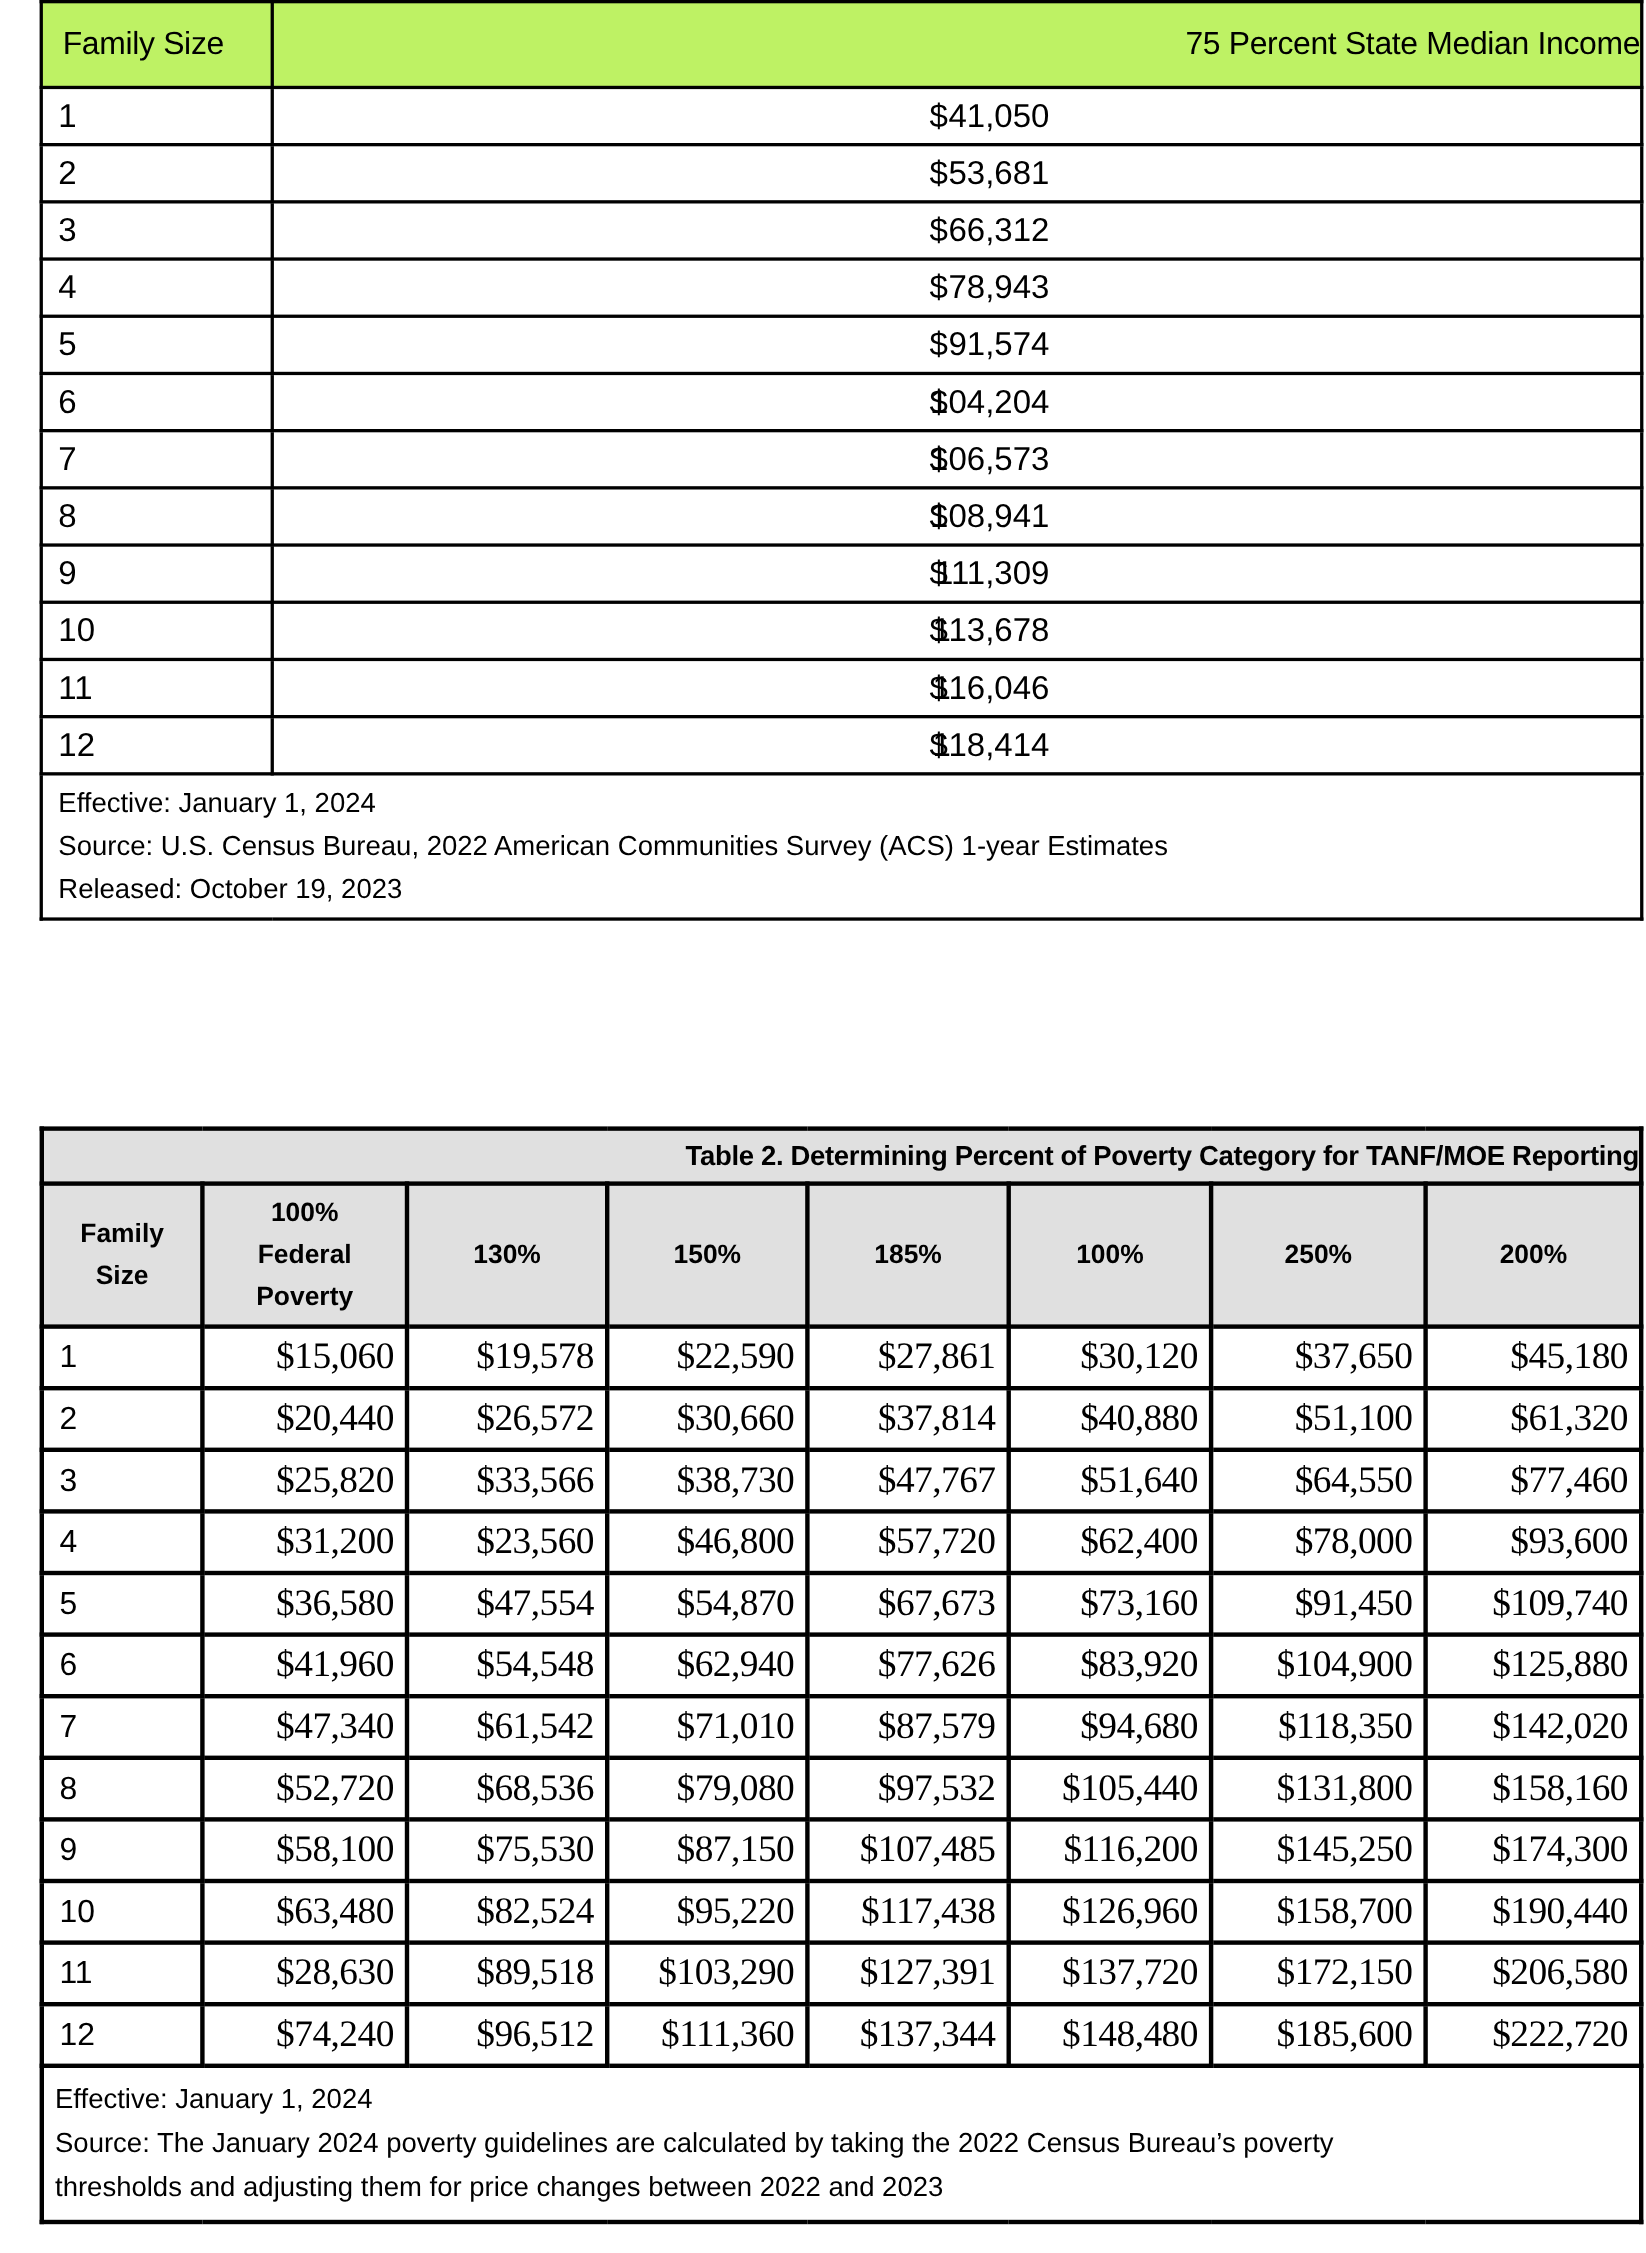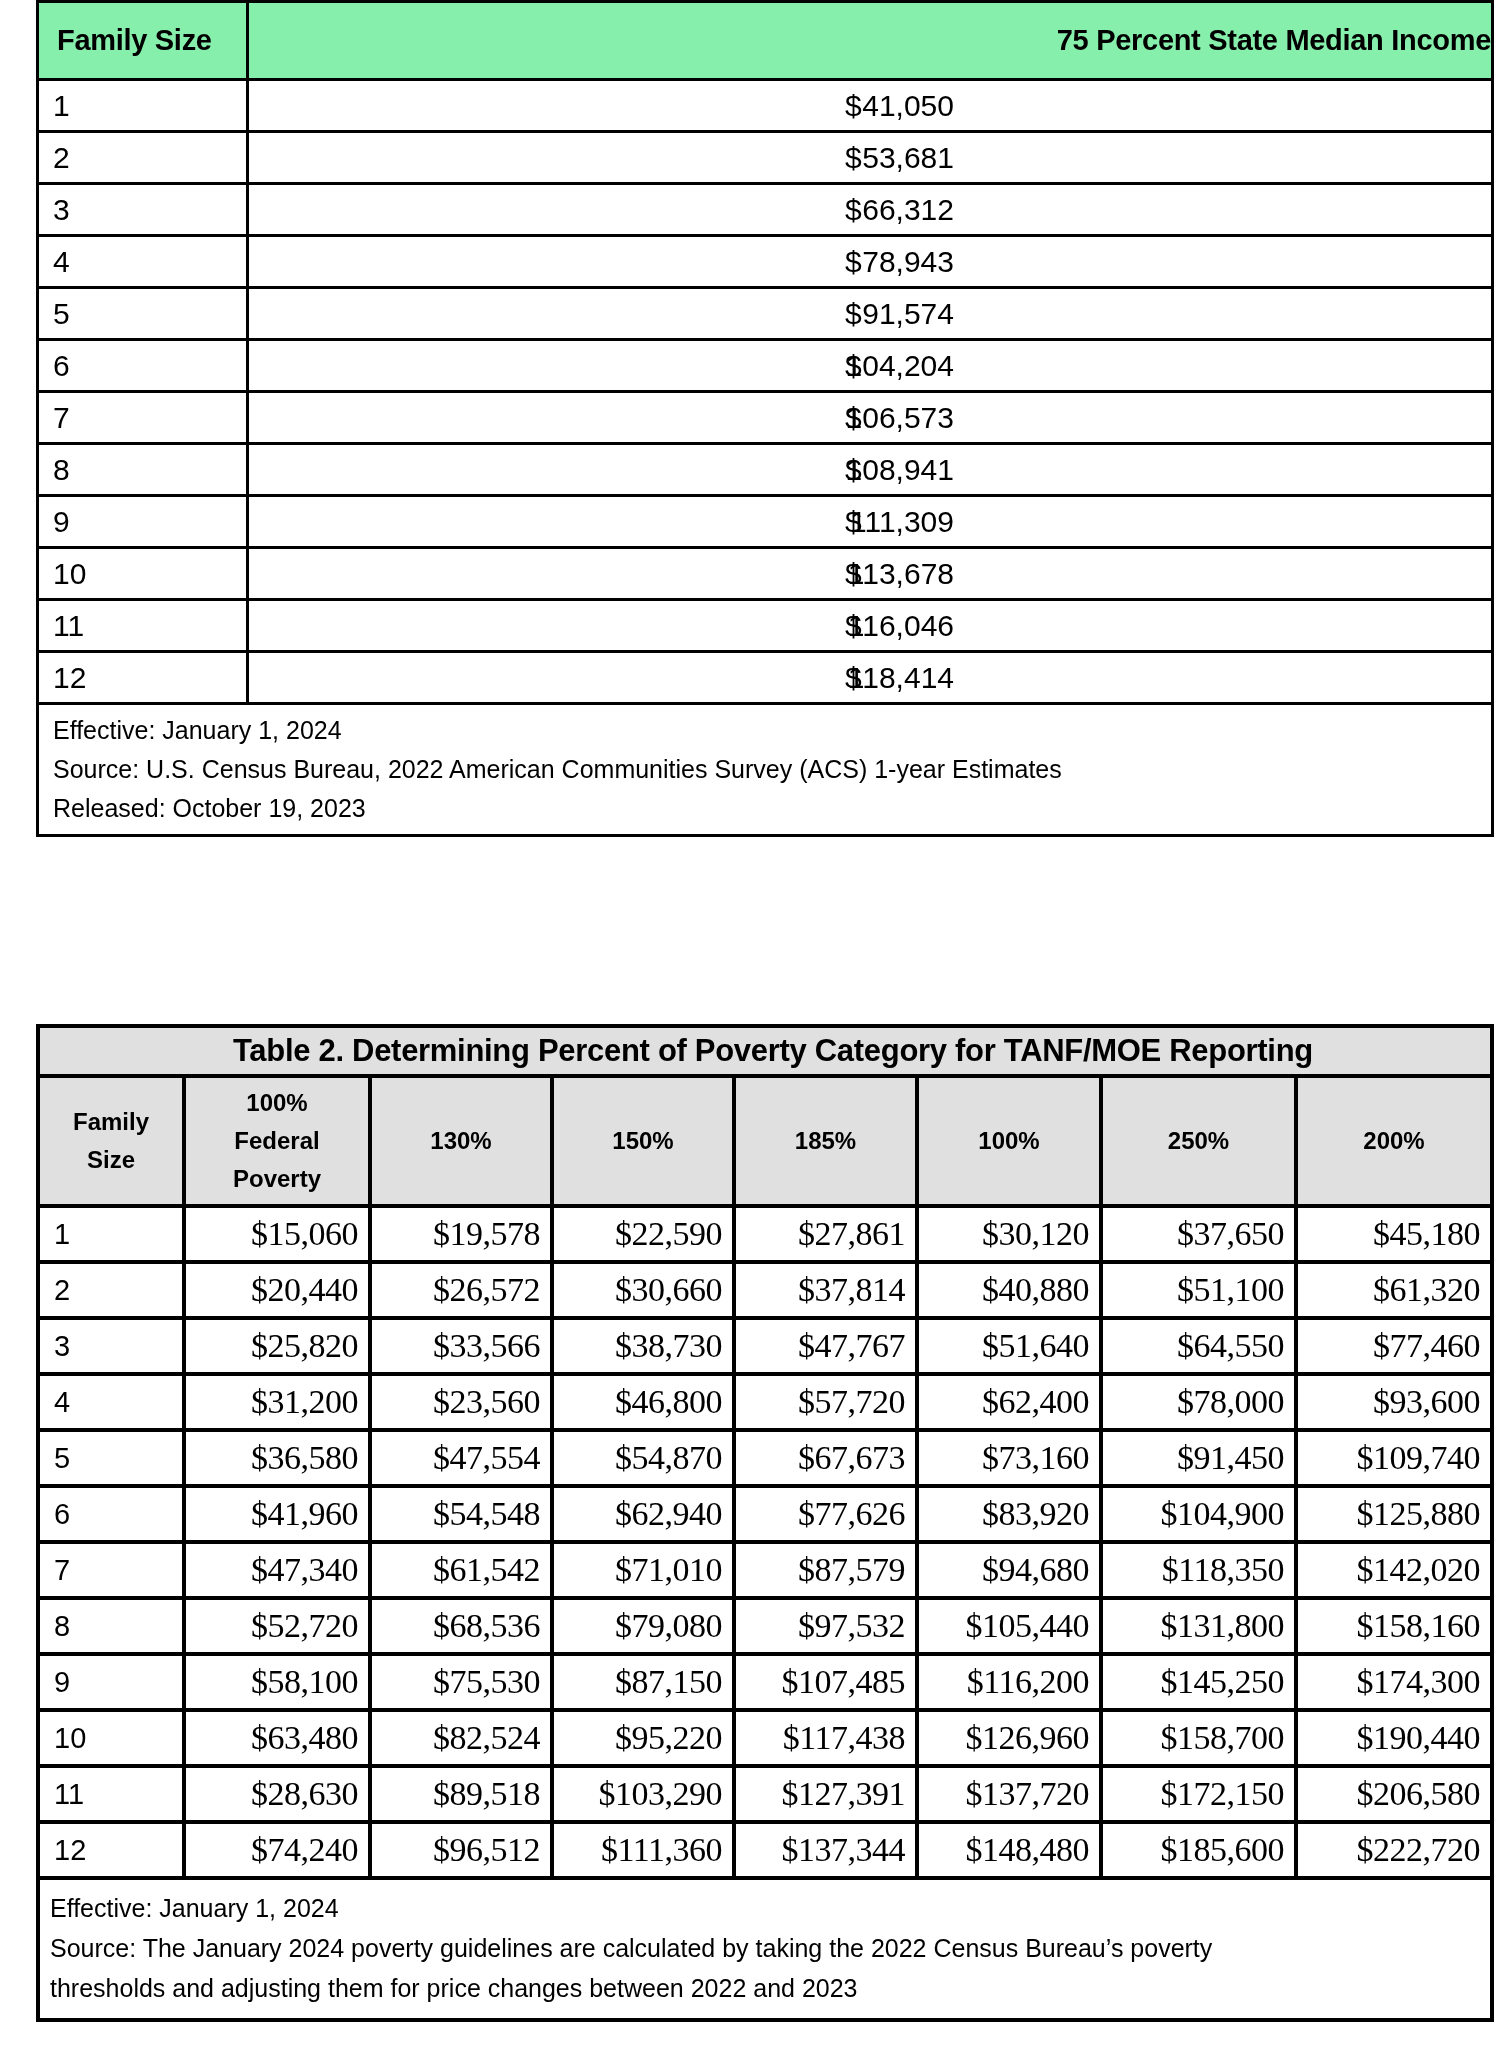--- a/index.html
+++ b/index.html
@@ -5,37 +5,37 @@
   html, body { margin: 0; padding: 0; background: #ffffff; }
   body { width: 1496px; height: 2048px; position: relative; overflow: hidden;
          font-family: "Liberation Sans", "DejaVu Sans", sans-serif; color: #000; }
 
   
   #t1 { position: absolute; left: 36px; top: 0px; width: 1458px; border-collapse: collapse;
         border: 3px solid #000; table-layout: fixed; }
   #t1 td, #t1 th { border: 3px solid #000; padding: 0; }
   #t1 .title { background: #e0e0e0; height: 49px; text-align: center; font-weight: bold;
                font-size: 29px; letter-spacing: -0.3px; }
-  #t1 .hdr { background: #86efac; height: 75px; font-weight: bold; font-size: 29px; letter-spacing: -0.3px; }
+  #t1 .hdr { background: #bef264; height: 75px; font-weight: normal; font-size: 29px; letter-spacing: -0.3px; }
   #t1 .hdr.fs { text-align: left; padding-left: 18px; }
   #t1 .hdr.val { text-align: right; }
   #t1 .row td { height: 49px; font-size: 30px; }
   #t1 .row td.fs { padding-left: 14px; }
   #t1 .row td.val { position: relative; }
   #t1 .dollar { position: absolute; left: 596px; top: 50%; transform: translateY(-50%); }
   #t1 .amt { position: absolute; right: 537px; top: 50%; transform: translateY(-50%); text-align: center; }
   #t1 .foot td { padding: 6px 0 6px 14px; font-size: 25px; line-height: 39px; }
   #t1 col.c1 { width: 210px; }
 
   
   #t2 { position: absolute; left: 36px; top: 1024px; width: 1458px; border-collapse: collapse;
         border: 4px solid #000; table-layout: fixed; }
   #t2 td, #t2 th { border: 4px solid #000; padding: 0; }
-  #t2 .title { background: #e0e0e0; height: 46px; text-align: center; padding-left: 16px;
-               font-weight: bold; font-size: 31px; letter-spacing: -0.3px; }
+  #t2 .title { background: #e0e0e0; height: 46px; text-align: right; padding-left: 16px;
+               font-weight: bold; font-size: 25px; letter-spacing: -0.3px; }
   #t2 .hdr { background: #e0e0e0; height: 126px; text-align: center; font-weight: bold;
              font-size: 24px; line-height: 38px; }
   #t2 .row td { height: 52px; }
   #t2 .row td.fs { font-size: 29px; padding-left: 14px; text-align: left; }
   #t2 .row td.val { font-family: "Liberation Serif", "DejaVu Serif", serif; font-size: 34px;
                     text-align: right; padding-right: 10px; letter-spacing: -0.5px; }
   #t2 .foot td { padding: 8px 0 10px 10px; font-size: 25px; line-height: 40px; }
   #t2 col.c1 { width: 146px; }
   #t2 col.c2 { width: 186px; }
   #t2 col.c3 { width: 182px; }

